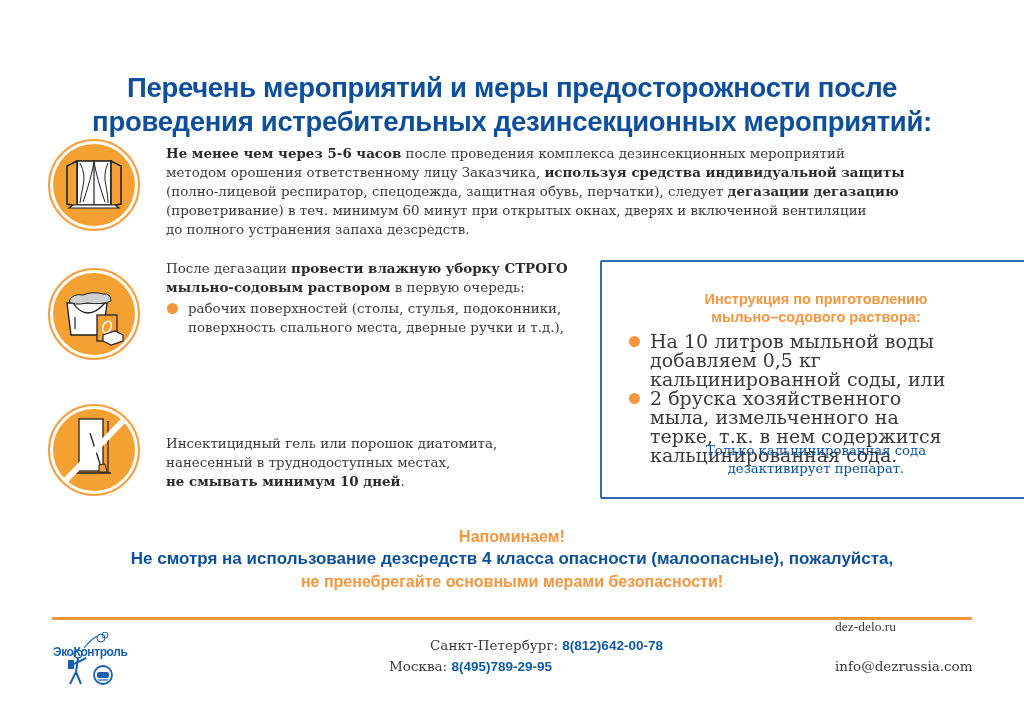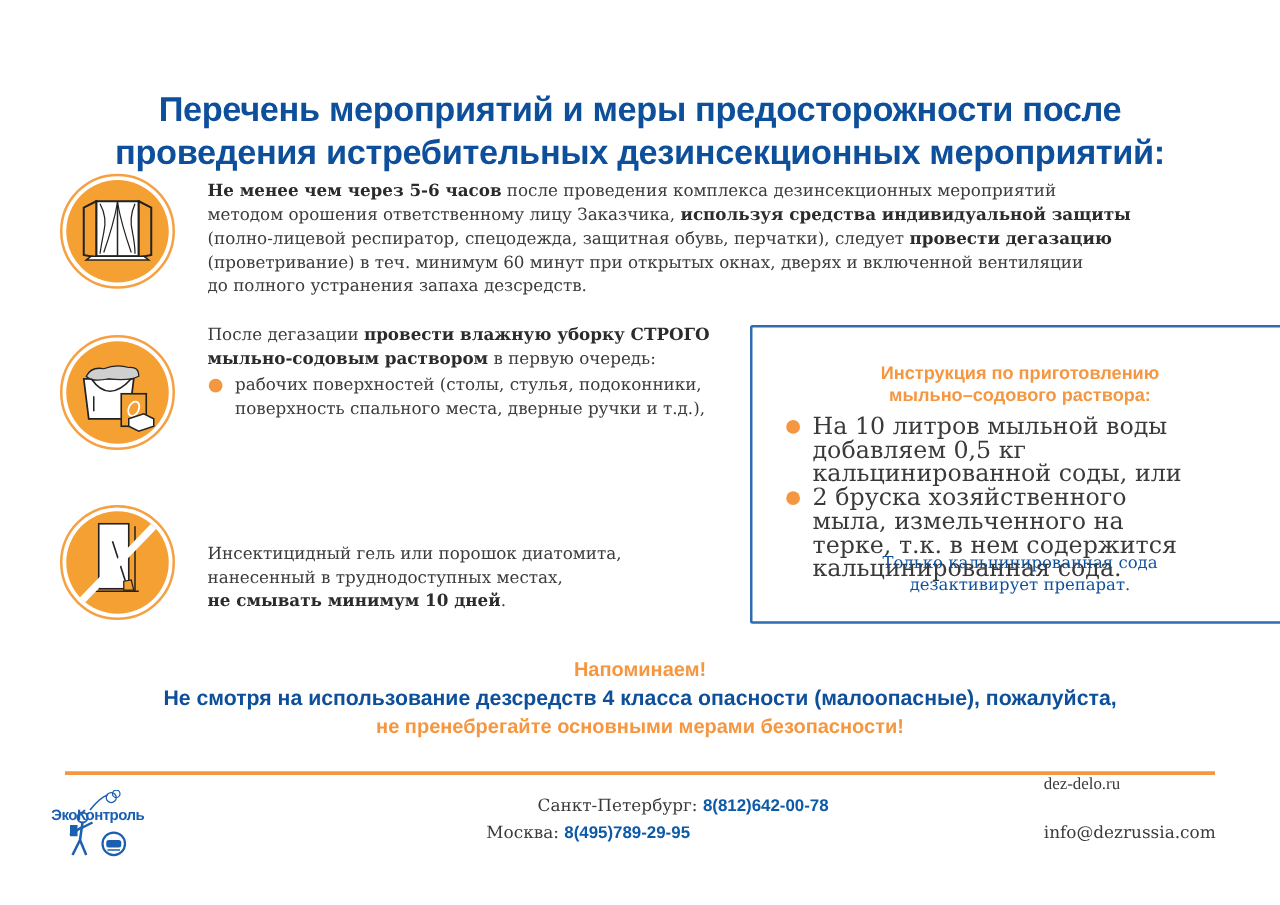--- a/index.html
+++ b/index.html
@@ -65,21 +65,21 @@
   .divider {
     position: absolute; left: 52px; top: 617px; width: 920px; height: 3px;
     background: #f59640;
   }
 
   .footer-line { position: absolute; font-size: 13.5px; line-height: 20px; color: #3a3a3a; }
   .footer-line .phone {
     font-family: "Liberation Sans", sans-serif; font-weight: bold; color: #0d5aa7;
   }
 
-  .logo { position: absolute; left: 36px; top: 632px; width: 90px; height: 60px; }
+  .logo { position: absolute; left: 48px; top: 632px; width: 90px; height: 60px; }
   .logo .logo-text {
     position: absolute; left: 5px; top: 13px;
     font-family: "Liberation Sans", sans-serif; font-weight: bold;
     font-size: 12px; color: #1a5fb0; letter-spacing: -0.4px; white-space: nowrap;
   }
 </style>
 </head>
 <body>
 
 <div class="title">
@@ -99,21 +99,21 @@
       <path d="M55 19 Q50 30 53 42 Q55 52 55 59" fill="none" stroke="#222" stroke-width="1"></path>
       <line x1="41" y1="17" x2="41" y2="61" stroke="#222" stroke-width="1.2"></line>
       <path d="M20 61 L62 61 L66 64 L16 64 Z" fill="#ffffff" stroke="#222" stroke-width="1.2"></path>
     </svg>
   </div>
 </div>
 
 <div class="text-block" style="left:166px; top:144px; width:780px;">
   <div><b>Не менее чем через 5-6 часов</b><span> после проведения  комплекса дезинсекционных мероприятий</span></div>
   <div><span>методом орошения ответственному лицу Заказчика, </span><b>используя средства индивидуальной защиты</b></div>
-  <div><span>(полно-лицевой респиратор, спецодежда, защитная обувь, перчатки), следует </span><b>провести дегазацию</b></div>
+  <div><span>(полно-лицевой респиратор, спецодежда, защитная обувь, перчатки), следует </span><b>дегазации дегазацию</b></div>
   <div><span>(проветривание) в теч. минимум 60 минут при открытых окнах, дверях и включенной вентиляции</span></div>
   <div><span>до полного устранения запаха дезсредств.</span></div>
 </div>
 
 <div class="icon-circle" style="left:48px; top:268px;">
   <div class="inner">
     <svg width="82" height="82" viewBox="0 0 82 82">
       <path d="M14 30 L18 62 L50 62 L54 30 Z" fill="#ffffff" stroke="#222" stroke-width="1.4"></path>
       <path d="M16 28 Q20 20 30 22 Q40 18 50 21 Q58 20 58 28 Q50 32 34 30 Q20 33 16 28 Z" fill="#cfcfcf" stroke="#222" stroke-width="1"></path>
       <path d="M20 30 Q34 50 52 30" fill="none" stroke="#222" stroke-width="1.3"></path>

